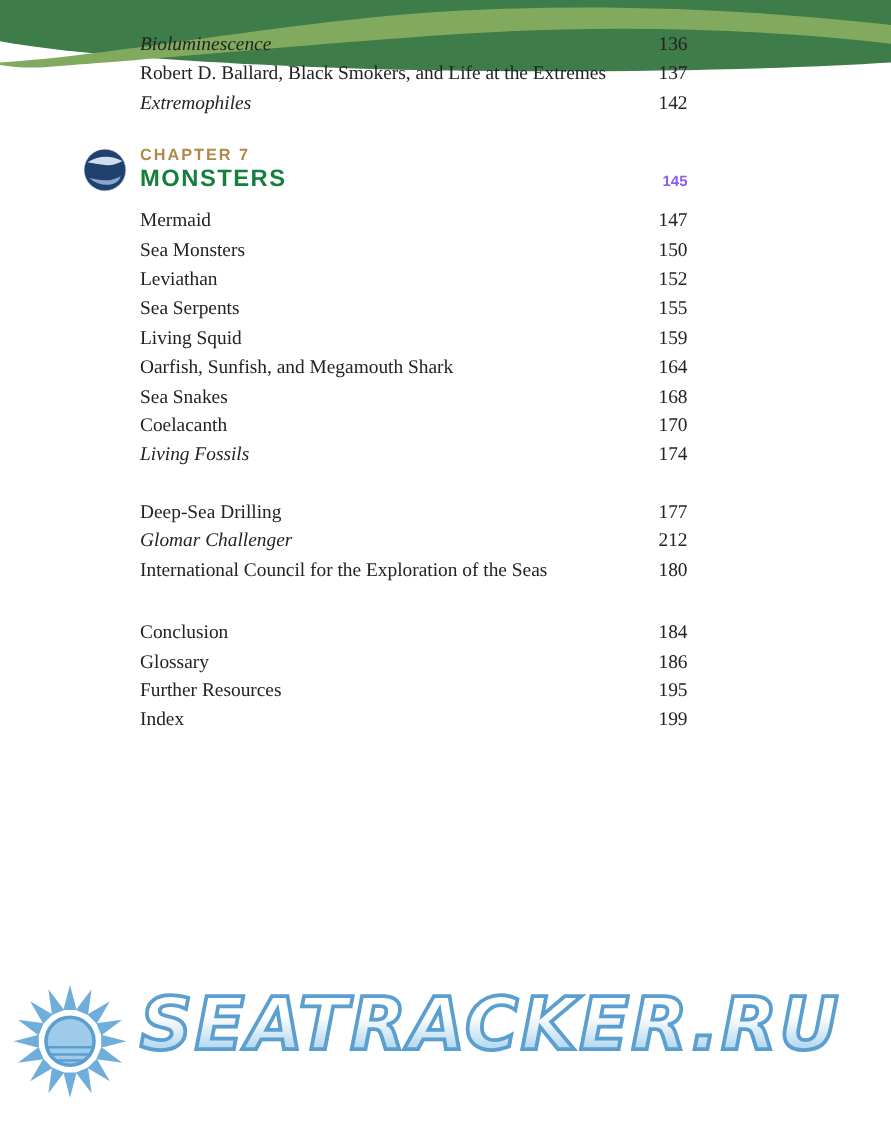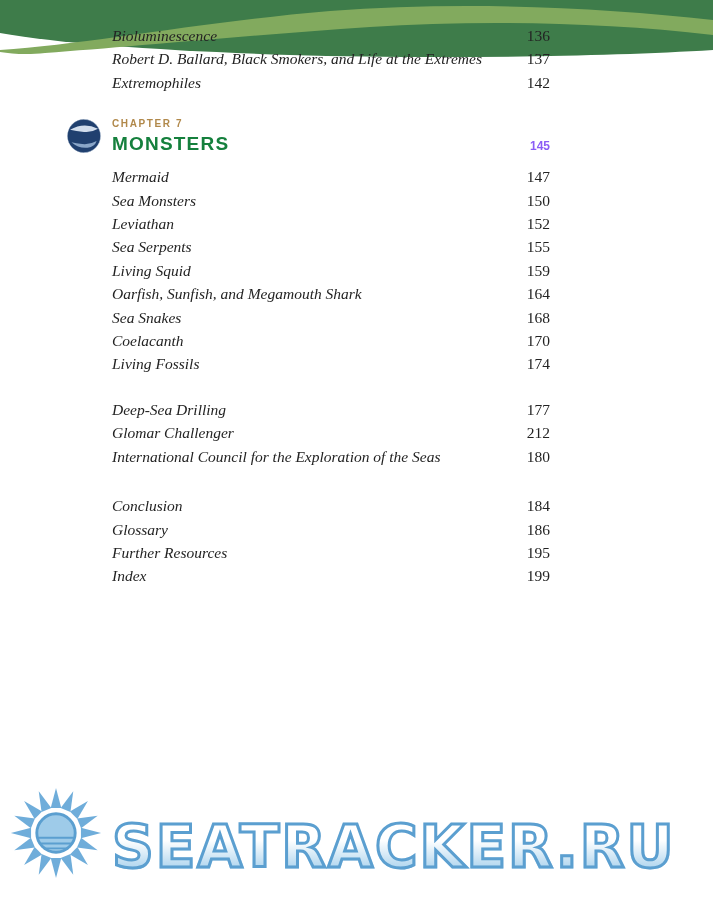--- a/index.html
+++ b/index.html
@@ -18,33 +18,33 @@
     padding:24px 163px 0 112px;
     color:#232323;
   }
   .row{
     display:flex;
     justify-content:space-between;
     align-items:baseline;
     line-height:23.4px;
     font-size:15.5px;
   }
-  .lbl{white-space:nowrap;font-style:italic;}
+  .lbl{white-space:nowrap;}
   .italic{font-style:italic;}
   .num{text-align:right;min-width:34px;}
   .group{margin:0;}
   .chapter-block{margin-top:22px;}
   .chapter-header{position:relative;margin-bottom:9px;}
   .globe{
     position:absolute;left:-46px;top:2px;width:36px;height:36px;display:block;
   }
   .chapter-label{
     font-family:"Liberation Sans", sans-serif;
     font-weight:bold;
-    font-size:10px;
+    font-size:13px;
     letter-spacing:1.6px;
     color:#b1894b;
     text-transform:uppercase;
     line-height:16px;
   }
   .chapter-title-row{
     display:flex;justify-content:space-between;align-items:baseline;
   }
   .chapter-title{
     font-family:"Liberation Sans", sans-serif;
@@ -59,22 +59,23 @@
     font-family:"Liberation Sans", sans-serif;
     font-weight:bold;
     font-size:12px;
     color:#8b5cf6;
   }
   .back-group{margin-top:26px;}
   
   .watermark{
     position:absolute;
     left:8px;right:15px;bottom:16px;
-    display:flex;align-items:flex-end;
+    display:flex;align-items:flex-start;
     pointer-events:none;
+    font-style:italic;
   }
   .wm-sun{width:96px;height:96px;flex:0 0 auto;margin-right:8px;}
   .wm-text{
     font-family:"DejaVu Sans", sans-serif;
     font-weight:bold;
     font-size:58px;
     letter-spacing:2px;
     white-space:nowrap;
     -webkit-text-stroke:3px #5b9fd0;
     background:linear-gradient(#ffffff 40%, #bcdcf1 75%, #9ecbe9);

